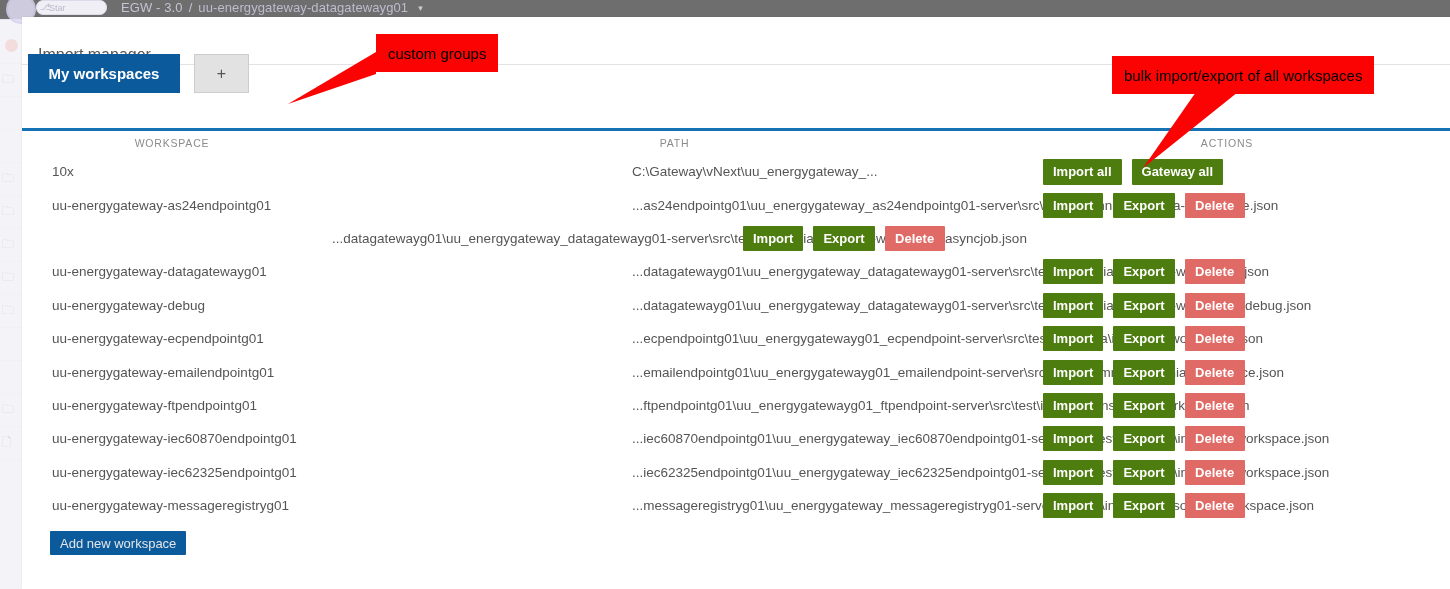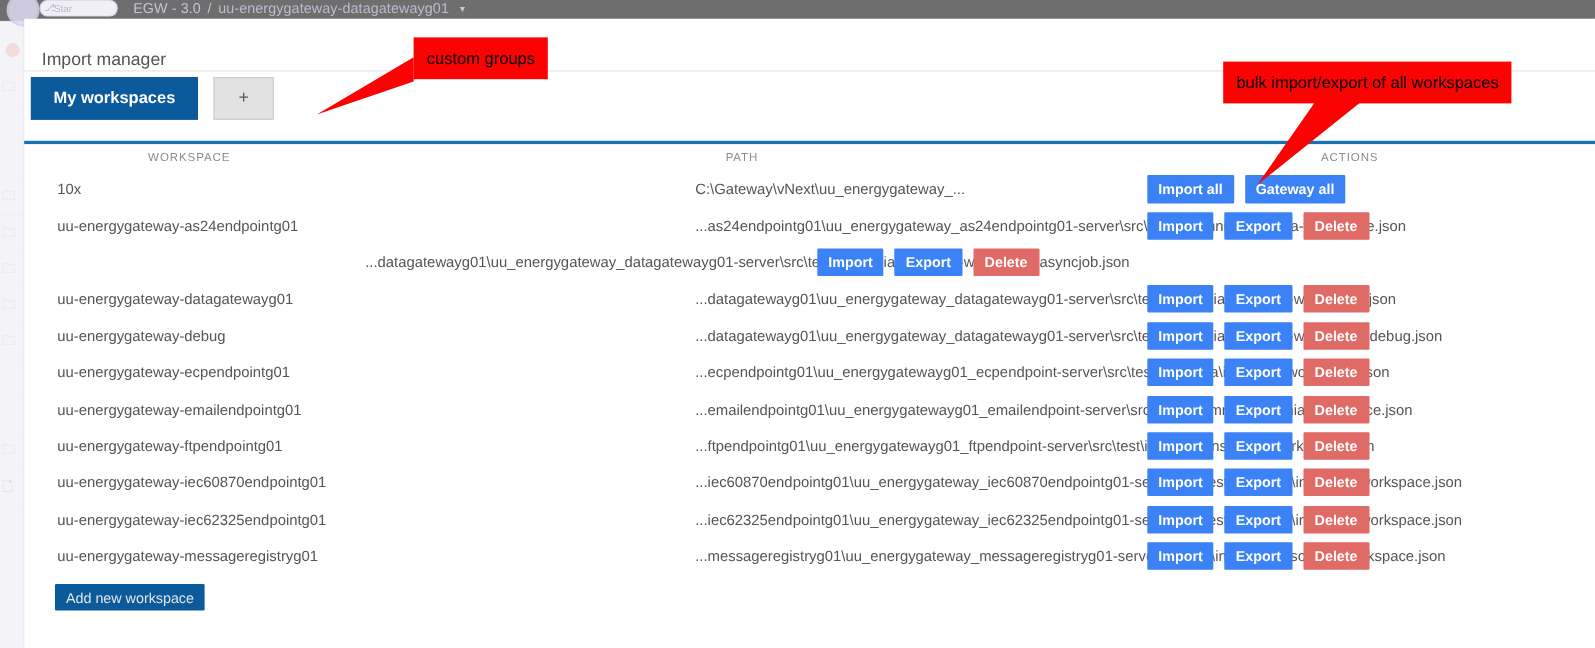--- a/index.html
+++ b/index.html
@@ -140,21 +140,21 @@
   #modal-title {
     font-size: 16px;
     color: #555555;
     font-weight: normal;
   }
 
   
   #tabs {
     position: absolute;
     left: 28px;
-    top: 70px;
+    top: 54px;
     display: flex;
     align-items: center;
     gap: 14px;
   }
   .tab {
     height: 39px;
     min-width: 152px;
     display: flex;
     align-items: center;
     justify-content: center;
@@ -215,21 +215,21 @@
 
   .btn {
     border: none;
     color: #ffffff;
     font-family: "Liberation Sans", sans-serif;
     font-size: 13px;
     font-weight: bold;
     padding: 0 10px;
     height: 25px;
     line-height: 25px;
-    background: #3b82f6;
+    background: #4d7c0f;
     cursor: pointer;
     border-radius: 1px;
     white-space: nowrap;
   }
   .btn.wide { min-width: 76px; height: 26px; line-height: 26px; }
   .btn.mid  { min-width: 60px; }
   .btn.danger { background: #e06a65; min-width: 60px; }
 
   #add-new-workspace {
     position: absolute;

